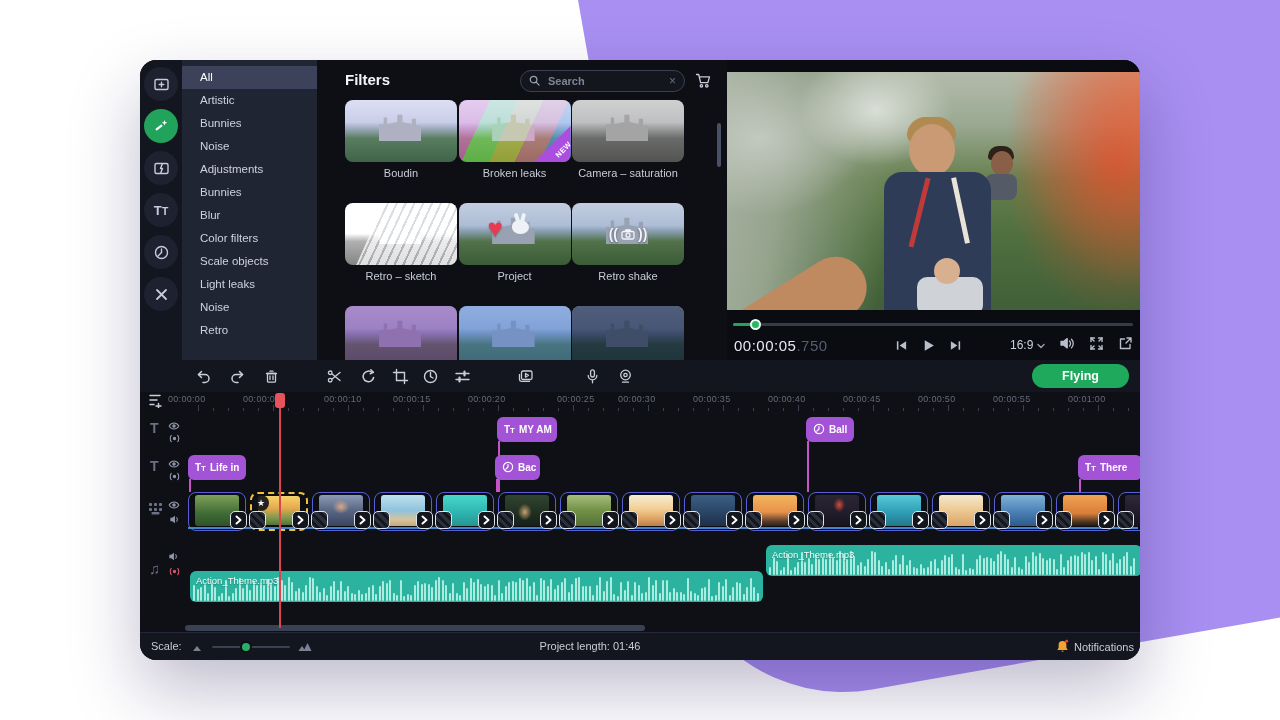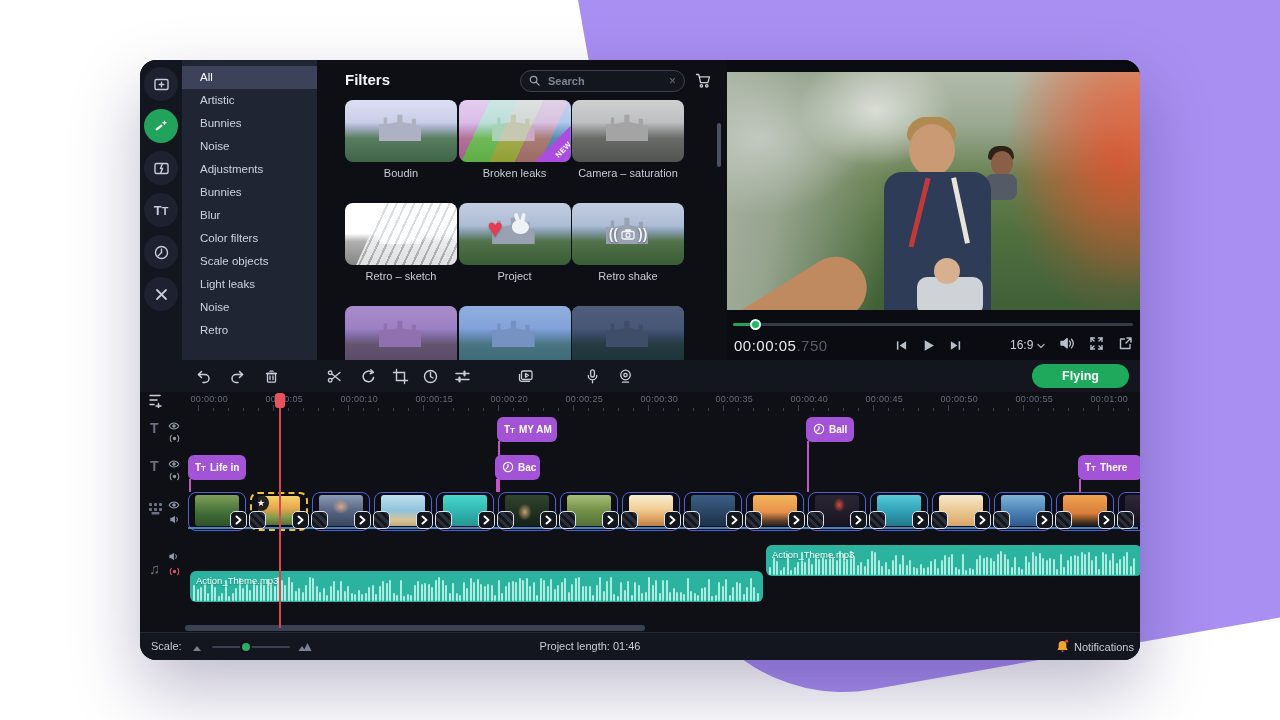--- a/index.html
+++ b/index.html
@@ -95,21 +95,21 @@
   #popout{position:absolute;left:391px;}
   .pbtn{color:#b8bfcc;}
   
   #toolbar{position:absolute;left:0;top:300px;width:1000px;height:32px;background:#14161f;}
   .tbico{position:absolute;top:8px;width:17px;height:17px;color:#c9cedb;}
   #export{position:absolute;left:892px;top:4px;width:97px;height:24px;border-radius:13px;background:#1fa95c;
     color:#fff;font-size:12.5px;font-weight:bold;display:flex;align-items:center;justify-content:center;}
   
   #timeline{position:absolute;left:0;top:332px;width:1000px;height:240px;background:#0e1016;}
   #ruler{position:absolute;left:0;top:0;width:1000px;height:20px;}
-  .rlabel{position:absolute;top:2px;width:60px;text-align:right;font-size:9px;color:#646b7d;letter-spacing:.3px;}
+  .rlabel{position:absolute;top:2px;width:60px;text-align:left;font-size:9px;color:#646b7d;letter-spacing:.3px;}
   .tick{position:absolute;background:#3b404e;width:1px;bottom:1px;}
   #addtrack{position:absolute;left:8px;top:0px;color:#c9cedb;}
   .th-ico{position:absolute;color:#6a7184;}
   .tgl{position:absolute;color:#8f97a9;}
   .title-clip{position:absolute;height:25px;background:#a253d6;border-radius:6px;display:flex;align-items:center;
     gap:4px;padding:0 7px;color:#fff;font-size:10px;font-weight:bold;white-space:nowrap;overflow:hidden;z-index:6;}
   .tc-tt{font-size:10px;font-weight:bold;}
   .tc-tt small{font-size:8px;}
   .connector{position:absolute;width:2px;background:#c455c8;z-index:2;}
   .vclip{position:absolute;top:100px;width:58px;height:39px;background:#0c0e14;border:1.5px solid #5560d8;
@@ -448,24 +448,24 @@
     </div>
 
     <div id="timeline">
       <span id="addtrack"><svg width="18" height="16" viewBox="0 0 18 16" fill="none" stroke="currentColor" stroke-width="1.5" stroke-linecap="round">
             <path d="M2 3.5 h10 M2 8 h7 M10.5 11.5 v5 M8 14 h5"></path>
             <path d="M2 12.5 h4"></path>
           </svg></span>
       <div id="ruler">
           <span class="rlabel" style="left: 28px;">00:00:00</span>
           <span class="rlabel" style="left: 103px;">00:00:05</span>
-          <span class="rlabel" style="left: 178px;">00:00:10</span>
+          <span class="rlabel" style="left: 184px;">00:00:10</span>
           <span class="rlabel" style="left: 253px;">00:00:15</span>
           <span class="rlabel" style="left: 328px;">00:00:20</span>
-          <span class="rlabel" style="left: 403px;">00:00:25</span>
+          <span class="rlabel" style="left: 417px;">00:00:25</span>
           <span class="rlabel" style="left: 478px;">00:00:30</span>
           <span class="rlabel" style="left: 553px;">00:00:35</span>
           <span class="rlabel" style="left: 628px;">00:00:40</span>
           <span class="rlabel" style="left: 703px;">00:00:45</span>
           <span class="rlabel" style="left: 778px;">00:00:50</span>
           <span class="rlabel" style="left: 853px;">00:00:55</span>
           <span class="rlabel" style="left: 928px;">00:01:00</span>
           <span class="tick" style="left: 58px; height: 6px;"></span>
           <span class="tick" style="left: 73px; height: 3px;"></span>
           <span class="tick" style="left: 88px; height: 3px;"></span>

